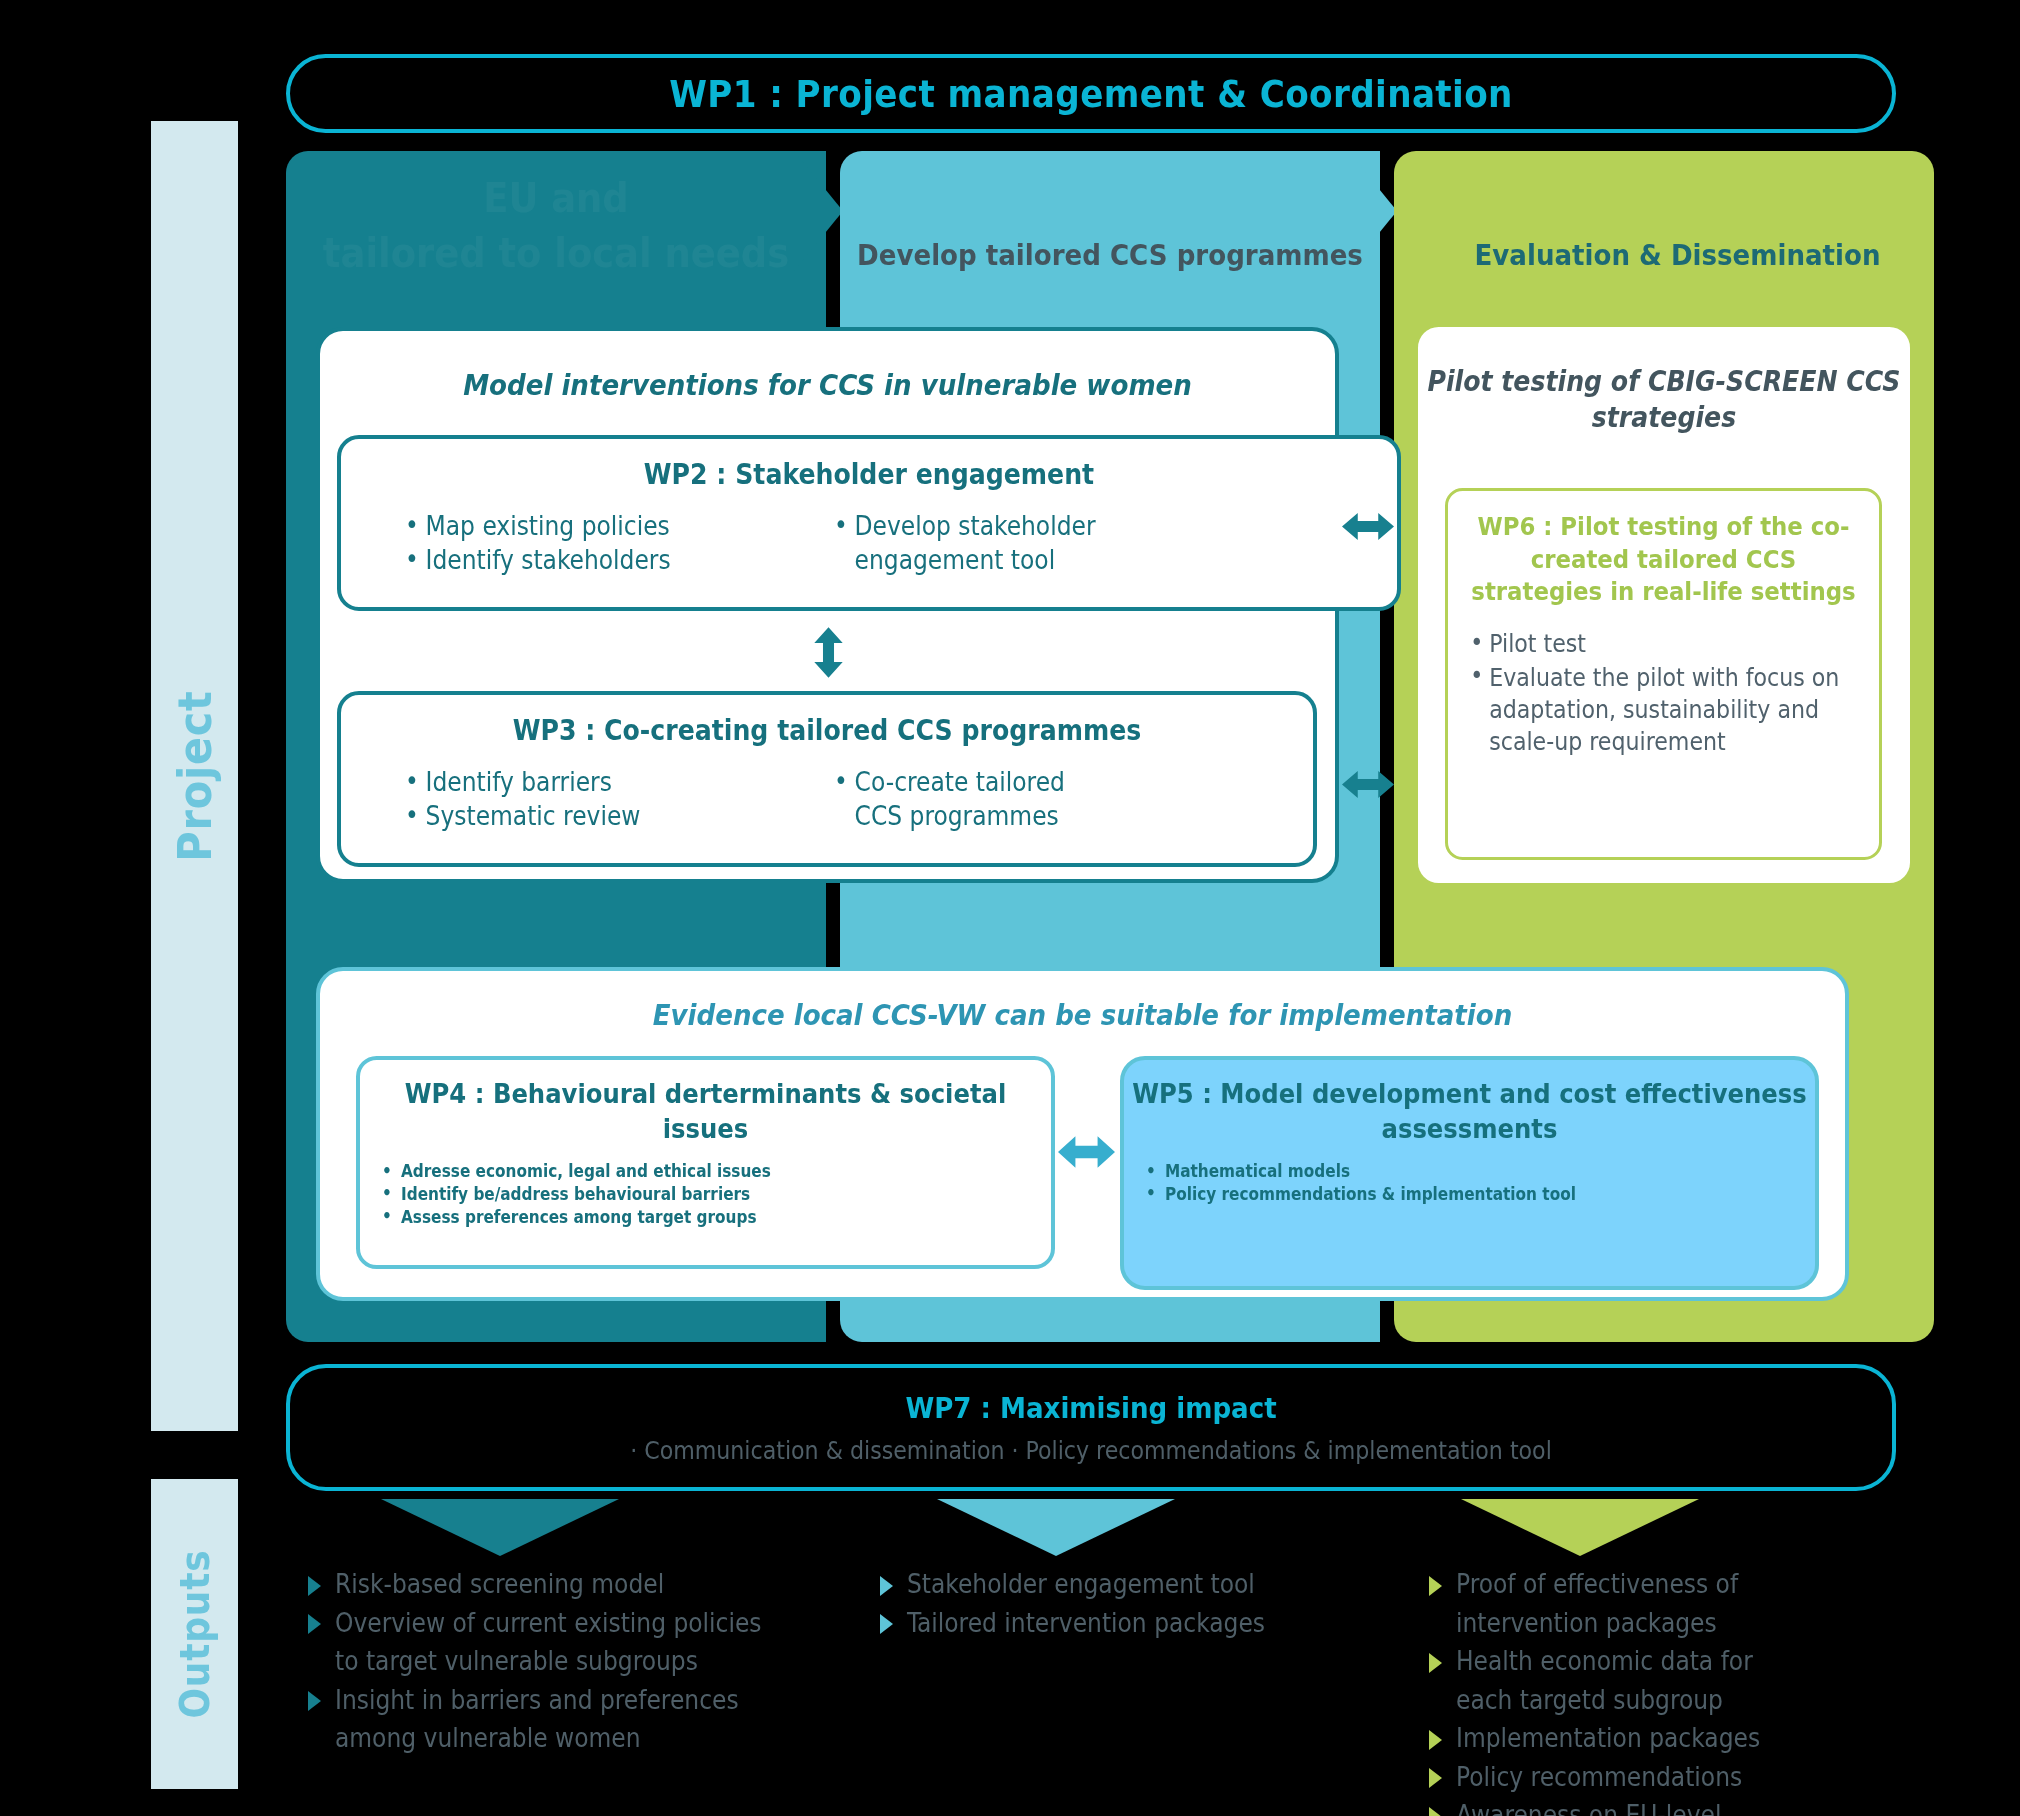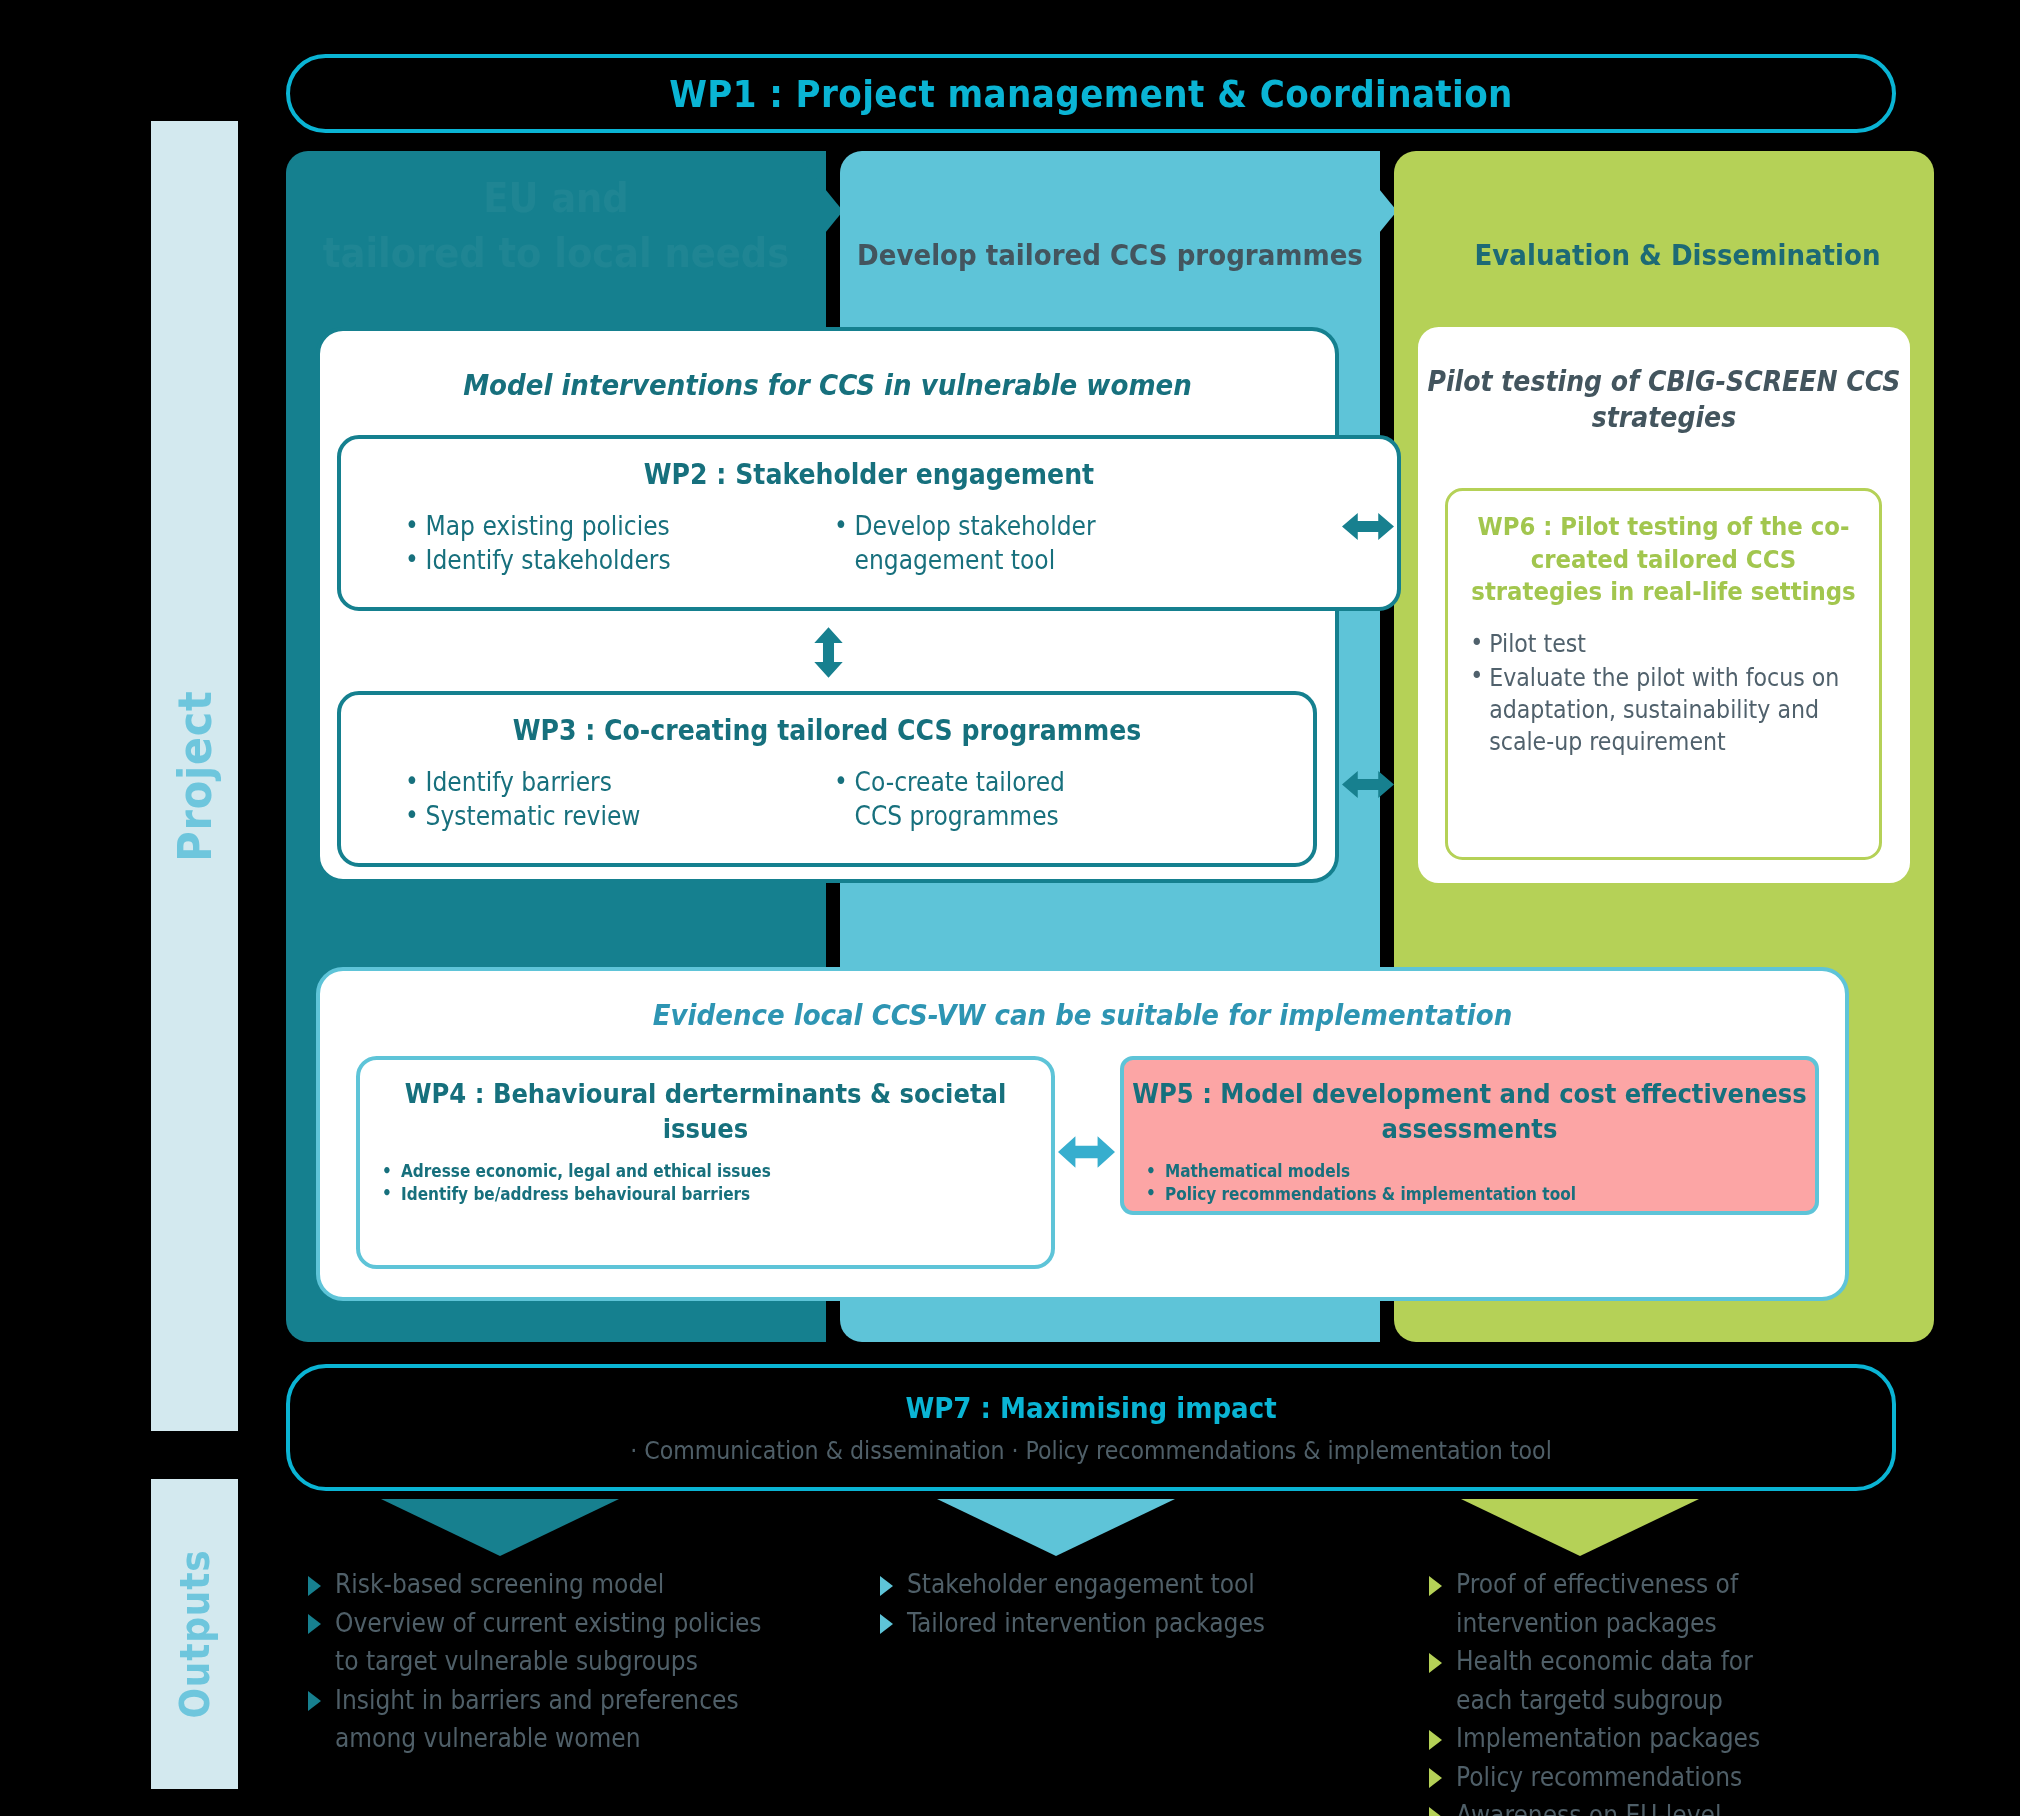--- a/index.html
+++ b/index.html
@@ -174,22 +174,22 @@
     font-size: 29px; font-style: italic; font-weight: 600;
     margin-top: 27px;
   }
   #wp4-card {
     position: absolute; left: 356px; top: 1056px;
     width: 699px; height: 213px;
     background: #ffffff; border: 4px solid #5ec4d8; border-radius: 20.6px;
   }
   #wp5-card {
     position: absolute; left: 1120px; top: 1056px;
-    width: 699px; height: 159px;
-    background: #fca5a5; border: 4px solid #5ec4d8; border-radius: 13px;
+    width: 699px; height: 234px;
+    background: #7dd3fc; border: 4px solid #5ec4d8; border-radius: 25px;
   }
   .wp45 .title {
     text-align: center; color: #16707d;
     font-size: 27px; font-weight: bold; margin-top: 16px; line-height: 1.3;
   }
   .wp45 ul { list-style: none; margin: 14.3px 0 0 22px; }
   .wp45 li {
     color: #17707d; font-size: 17px; line-height: 1.34;
     position: relative; padding-left: 19px; font-weight: bold;
   }
@@ -327,20 +327,21 @@
 
   <div id="evidence-box">
     <div class="hdr">Evidence local CCS-VW can be suitable for implementation</div>
   </div>
 
   <div class="wp45" id="wp4-card">
     <div class="title">WP4 : Behavioural derterminants &amp; societal issues</div>
     <ul>
       <li>Adresse economic, legal and ethical issues</li>
       <li>Identify be/address behavioural barriers</li>
+      <li>Assess preferences among target groups</li>
     </ul>
   </div>
 
   <svg id="mid-arrow" viewBox="0 0 72 50">
     <path d="M0 25 L22 5 L22 17 L50 17 L50 5 L72 25 L50 45 L50 33 L22 33 L22 45 Z" fill="#37aece"></path>
   </svg>
 
   <div class="wp45" id="wp5-card">
     <div class="title">WP5 : Model development and cost effectiveness assessments</div>
     <ul>

